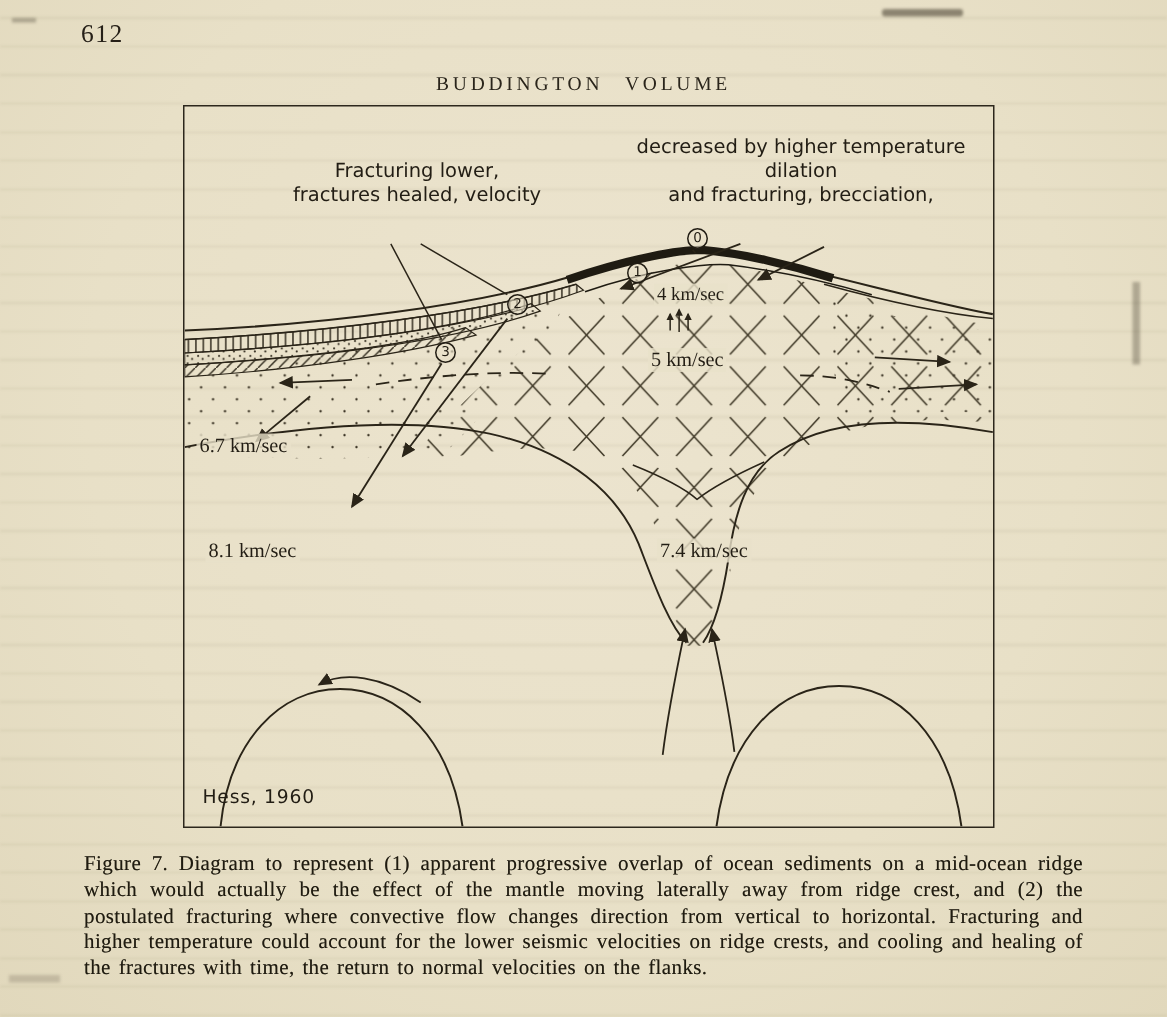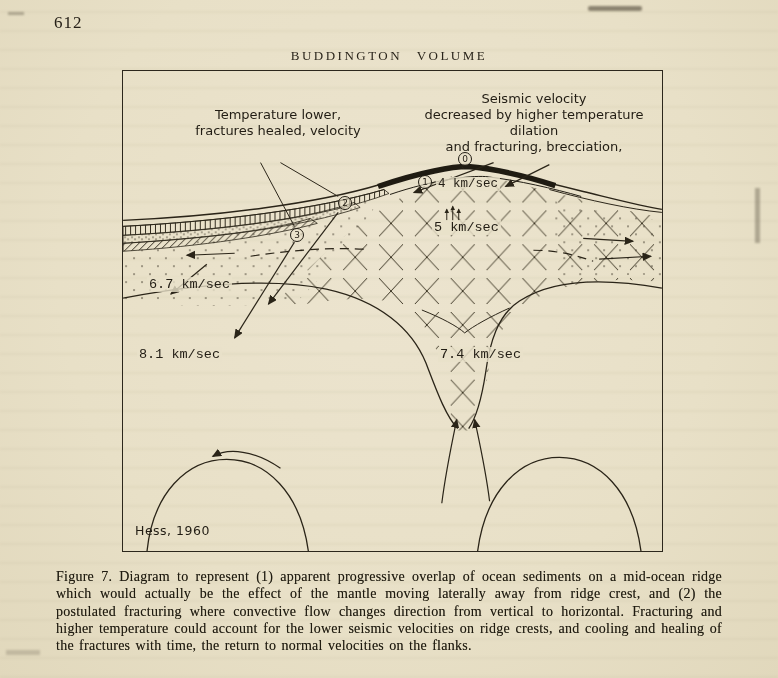--- a/index.html
+++ b/index.html
@@ -35,25 +35,25 @@
   .annotation-right { left:290px; top:20px; width:242px; }
 
   .marker { position:absolute; width:14px; height:14px; border:1.2px solid #221d14; border-radius:50%;
     font-family:"DejaVu Sans", sans-serif; font-size:9px; line-height:12px; text-align:center; color:#221d14;
     background:rgba(233,225,201,.6); }
   .marker-0 { left:335px; top:81px; }
   .marker-1 { left:295px; top:104px; }
   .marker-2 { left:215px; top:125px; }
   .marker-3 { left:167px; top:157px; }
 
-  .vel { position:absolute; font-family:Liberation Mono, monospace; font-size:13.5px; color:#221d14;
-    white-space:nowrap; background:rgba(233,225,201,0.8); padding:0 2px; }
+  .vel { position:absolute; font-family:Liberation Serif, serif; font-size:13.5px; color:#221d14;
+    white-space:nowrap; background:rgba(233,225,201,0.8); padding:0 2px;margin-top:12px; }
   .vel-4  { left:313px; top:106px; font-size:12.5px; }
   .vel-5  { left:309px; top:149px; }
-  .vel-67 { left:24px;  top:206px; }
+  .vel-67 { left:8px;  top:206px; }
   .vel-81 { left:14px;  top:276px; }
   .vel-74 { left:315px; top:276px; }
 
   .zone-label { position:absolute; left:244px; top:176px; width:168px; text-align:center;
     font-family:"DejaVu Sans", sans-serif; font-size:13px; letter-spacing:4px; color:#221d14;
     background:rgba(233,225,201,0.7); }
 
   .credit { position:absolute; left:12px; top:452px; font-family:"DejaVu Sans", sans-serif;
     font-size:12.5px; letter-spacing:.5px; color:#221d14; }
 
@@ -164,26 +164,25 @@
       </g>
 
       <g stroke="#2a2418" stroke-width="1" fill="none" marker-end="url(#ahs)">
         <path d="M325,150 L325,139"></path>
         <path d="M331,151 L331,136"></path>
         <path d="M337,150 L337,139"></path>
       </g>
     </svg>
 
     <div class="annotation annotation-left">
-      <span>Temperature lower,</span>
+      <span>Fracturing lower,</span>
       <span>fractures healed, velocity</span>
     </div>
 
     <div class="annotation annotation-right">
-      <span>Seismic velocity</span>
       <span>decreased by higher temperature</span>
       <span>dilation</span>
       <span>and fracturing, brecciation,</span>
     </div>
 
     <span class="marker marker-0">0</span>
     <span class="marker marker-1">1</span>
     <span class="marker marker-2">2</span>
     <span class="marker marker-3">3</span>
 

